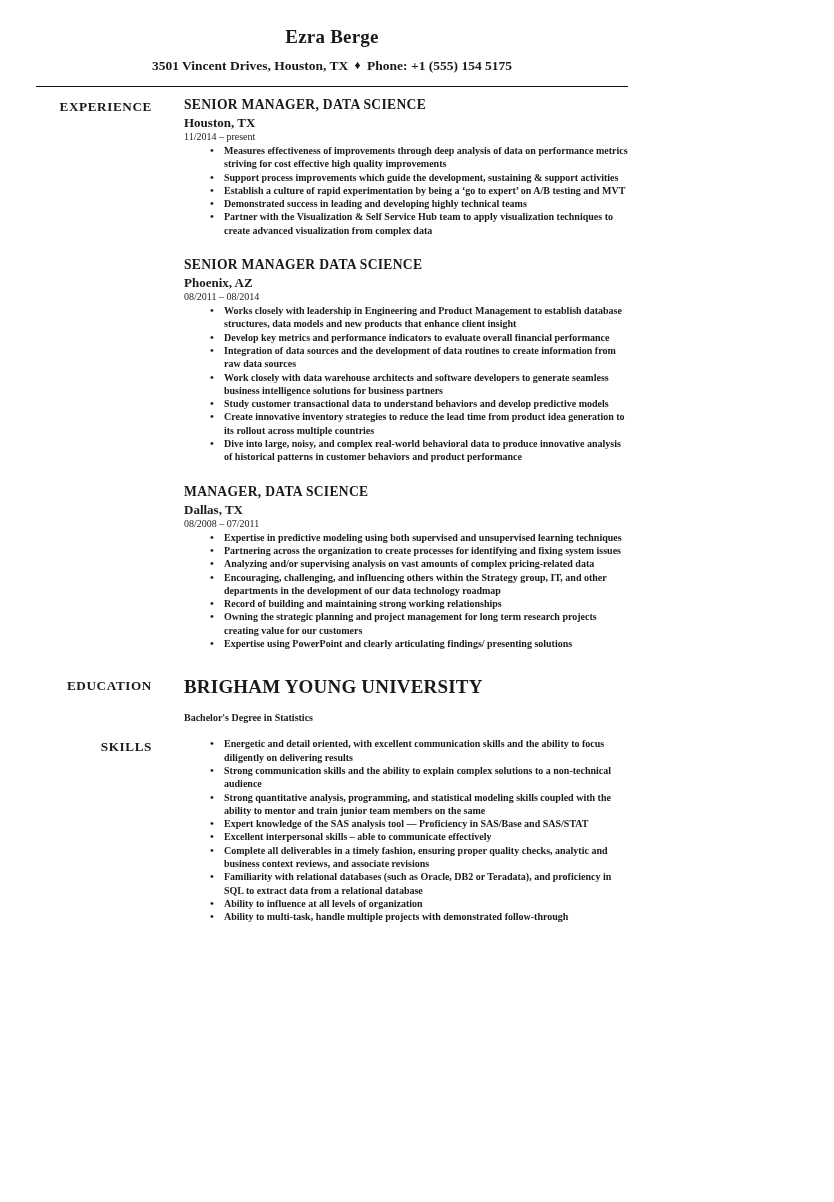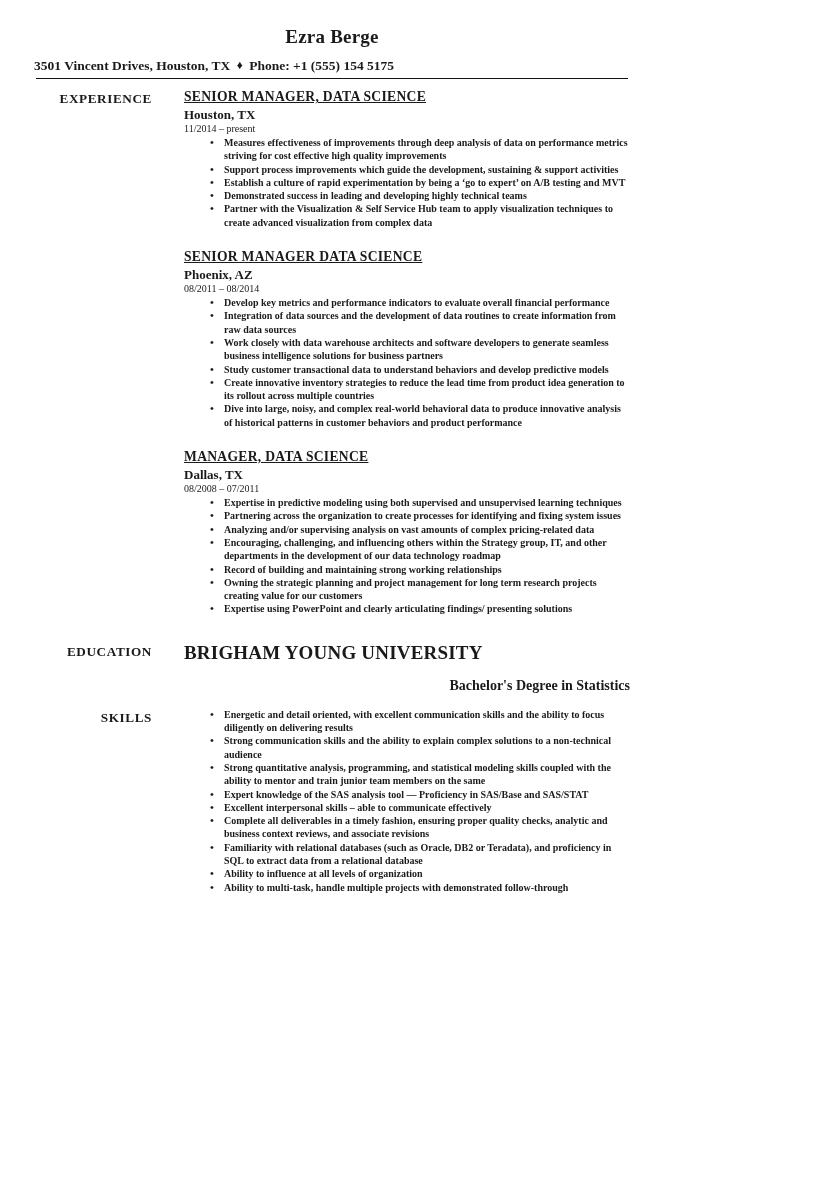--- a/index.html
+++ b/index.html
@@ -24,23 +24,24 @@
   }
   
   .name {
     text-align: center;
     font-size: 19px;
     font-weight: bold;
     letter-spacing: 0.2px;
     margin: 4px 0 10px 0;
   }
   .contact {
+    text-align: center;
     font-size: 13.5px;
     font-weight: bold;
-    margin-bottom: 4px;
+    margin-bottom: 12px;
   }
   .diamond {
     font-size: 12px;
     vertical-align: 1px;
     padding: 0 3px;
   }
   .rule {
     border-bottom: 1.6px solid #111;
     margin: 0 2px 10px 2px;
   }
@@ -64,21 +65,20 @@
     flex: 1 1 auto;
     padding-left: 32px;
   }
   .job { margin-bottom: 20px; }
   .job:last-child { margin-bottom: 0; }
   .job-title {
     font-size: 13.6px;
     font-weight: bold;
     letter-spacing: 0.3px;
     margin-bottom: 2px;
-    text-decoration: underline;
   }
   .job-location {
     font-size: 13px;
     font-weight: bold;
     margin-bottom: 0px;
   }
   .job-dates {
     font-size: 10px;
     margin-bottom: 2px;
   }
@@ -102,23 +102,22 @@
     top: -1px;
     font-size: 11px;
   }
   .edu-school {
     font-size: 19px;
     font-weight: bold;
     letter-spacing: 0.2px;
     margin-bottom: 14px;
   }
   .edu-degree {
-    font-size: 14px;
-    font-weight: bold;
-    text-align: right;
+    font-size: 10px;
+    font-weight: bold;
   }
   .spacer-edu { height: 24px; }
   .spacer-skills { height: 12px; }
 </style>
 </head>
 <body>
 
 <div class="page">
 
   <div class="name">Ezra Berge</div>
@@ -146,20 +145,21 @@
           <li>Demonstrated success in leading and developing highly technical teams</li>
           <li>Partner with the Visualization &amp; Self Service Hub team to apply visualization techniques to create advanced visualization from complex data</li>
         </ul>
       </div>
 
       <div class="job">
         <div class="job-title">SENIOR MANAGER DATA SCIENCE</div>
         <div class="job-location">Phoenix, AZ</div>
         <div class="job-dates">08/2011 – 08/2014</div>
         <ul class="bullets">
+          <li>Works closely with leadership in Engineering and Product Management to establish database structures, data models and new products that enhance client insight</li>
           <li>Develop key metrics and performance indicators to evaluate overall financial performance</li>
           <li>Integration of data sources and the development of data routines to create information from raw data sources</li>
           <li>Work closely with data warehouse architects and software developers to generate seamless business intelligence solutions for business partners</li>
           <li>Study customer transactional data to understand behaviors and develop predictive models</li>
           <li>Create innovative inventory strategies to reduce the lead time from product idea generation to its rollout across multiple countries</li>
           <li>Dive into large, noisy, and complex real-world behavioral data to produce innovative analysis of historical patterns in customer behaviors and product performance</li>
         </ul>
       </div>
 
       <div class="job">

